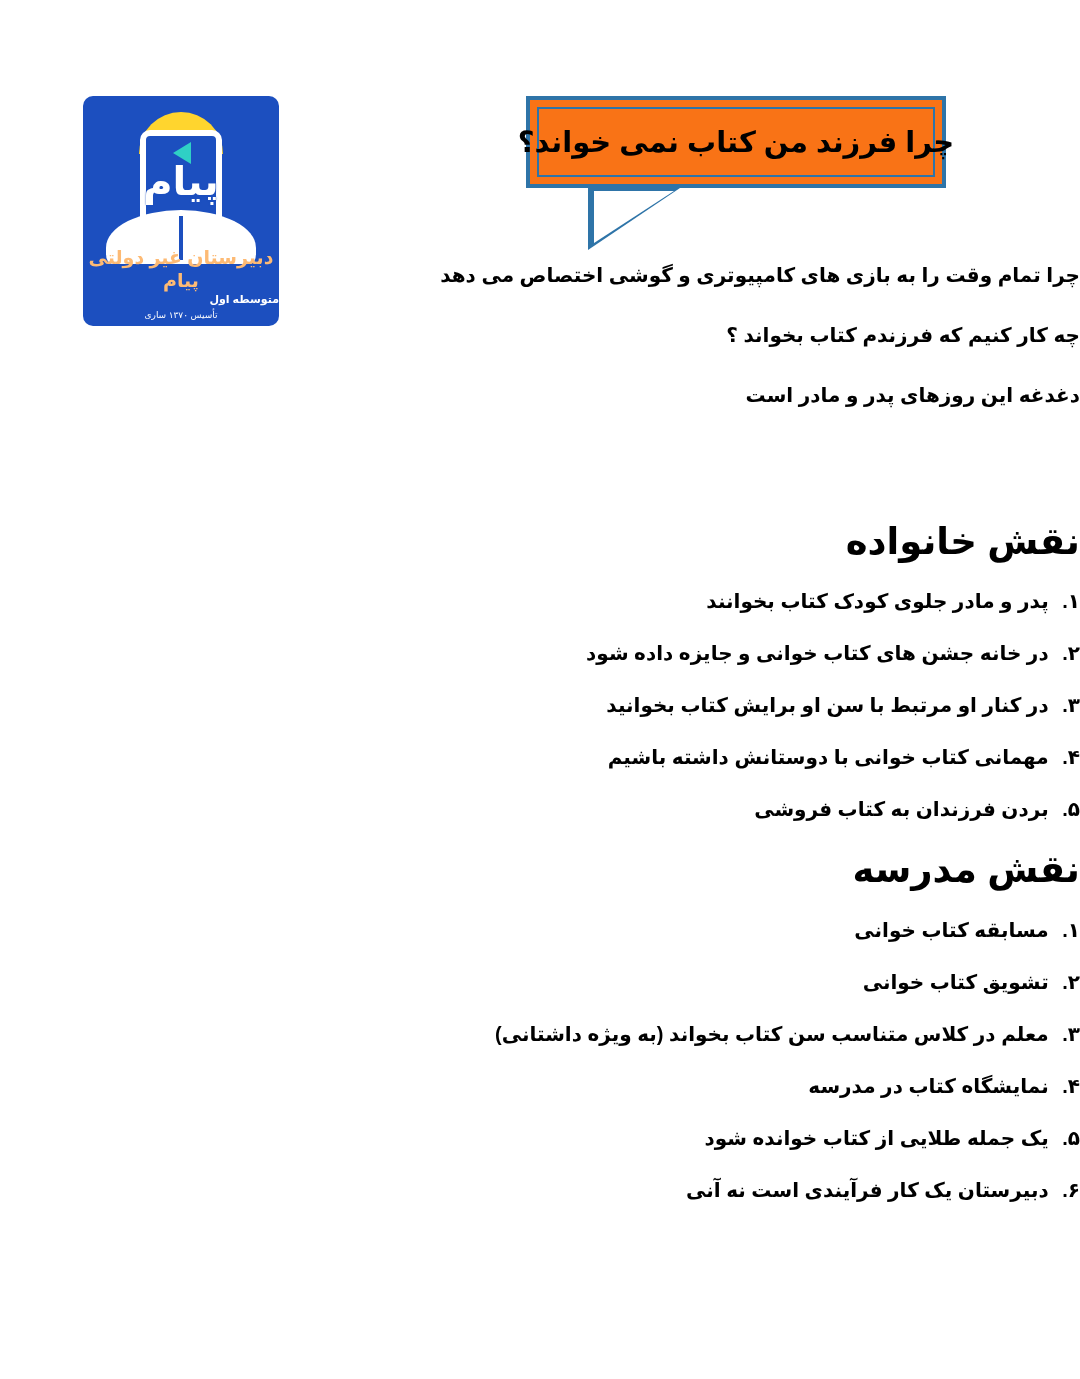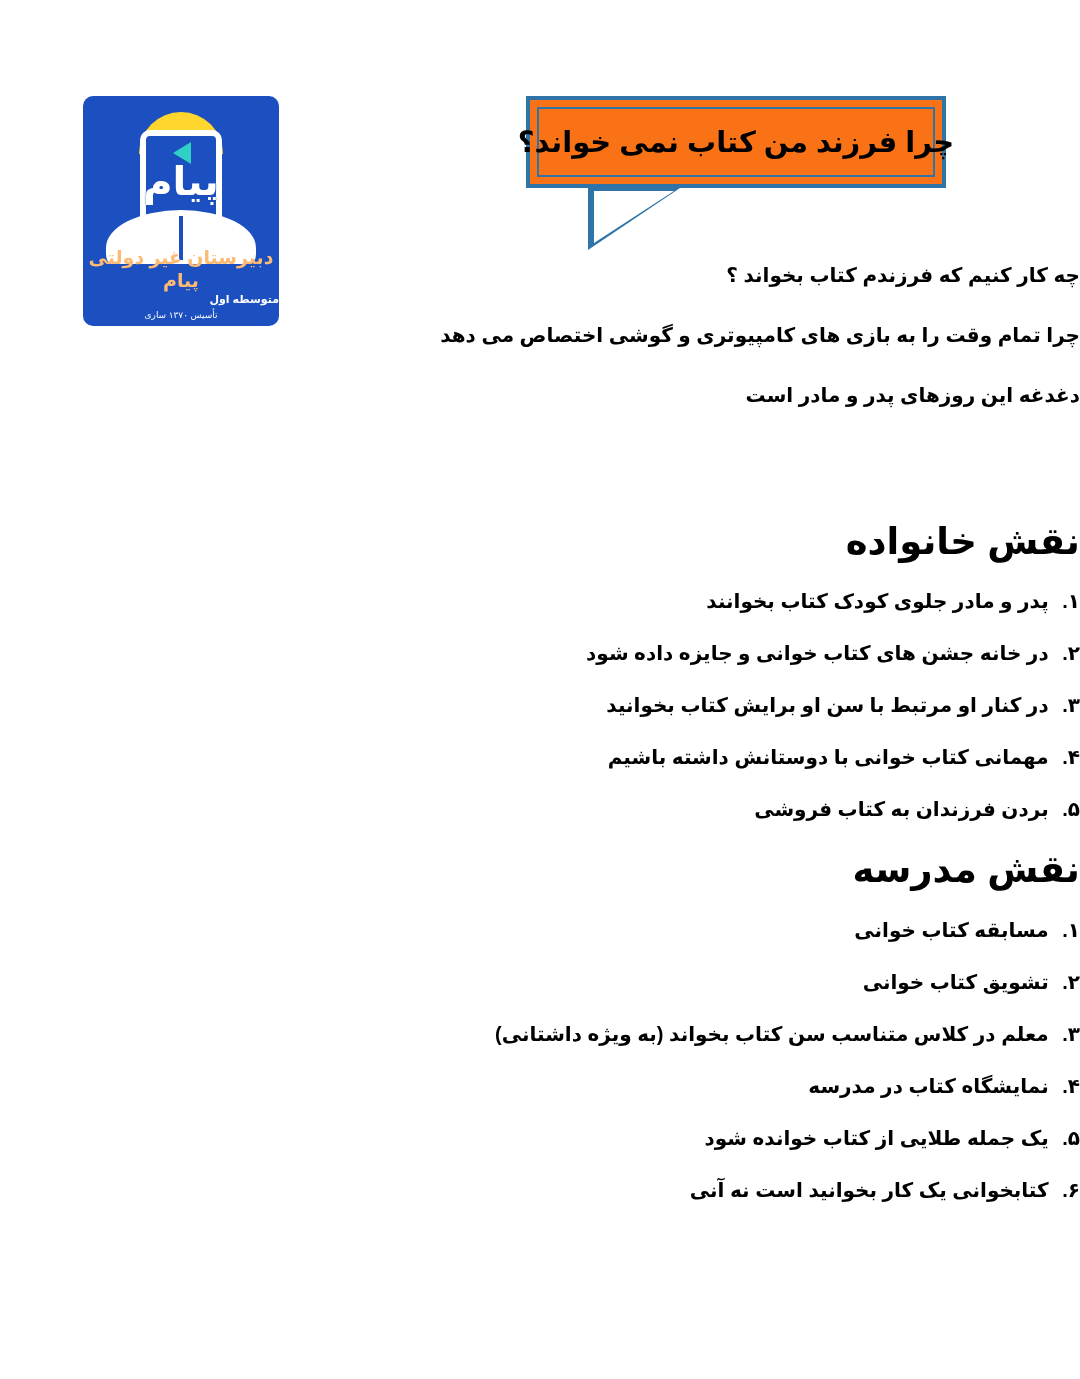--- a/index.html
+++ b/index.html
@@ -282,22 +282,22 @@
     </div>
 
     <div class="bubble">
       <div class="bubble-inner">
         <span class="bubble-text">چرا فرزند من کتاب نمی خواند؟</span>
       </div>
     </div>
     <div class="bubble-tail"></div>
 
     <div class="intro">
+      <p class="intro-line">چرا تمام وقت را به بازی های کامپیوتری و گوشی اختصاص می دهد</p>
       <p class="intro-line">چه کار کنیم که فرزندم  کتاب بخواند ؟</p>
-      <p class="intro-line">چرا تمام وقت را به بازی های کامپیوتری و گوشی اختصاص می دهد</p>
       <p class="intro-line">دغدغه این روزهای پدر و مادر است</p>
     </div>
   </div>
 
   <div class="content">
 
     <div class="section">
       <h2 class="section-title">نقش خانواده</h2>
       <ol class="items">
         <li>
@@ -341,19 +341,19 @@
         <li>
           <span class="num">۴.</span>
           <span class="txt">نمایشگاه کتاب در مدرسه</span>
         </li>
         <li>
           <span class="num">۵.</span>
           <span class="txt">یک جمله طلایی از کتاب خوانده شود</span>
         </li>
         <li>
           <span class="num">۶.</span>
-          <span class="txt">کتابخوانی یک کار بخوانید است نه آنی</span>
+          <span class="txt">دبیرستان یک کار فرآیندی است نه آنی</span>
         </li>
       </ol>
     </div>
 
   </div>
 </div>
 
 </body></html>

